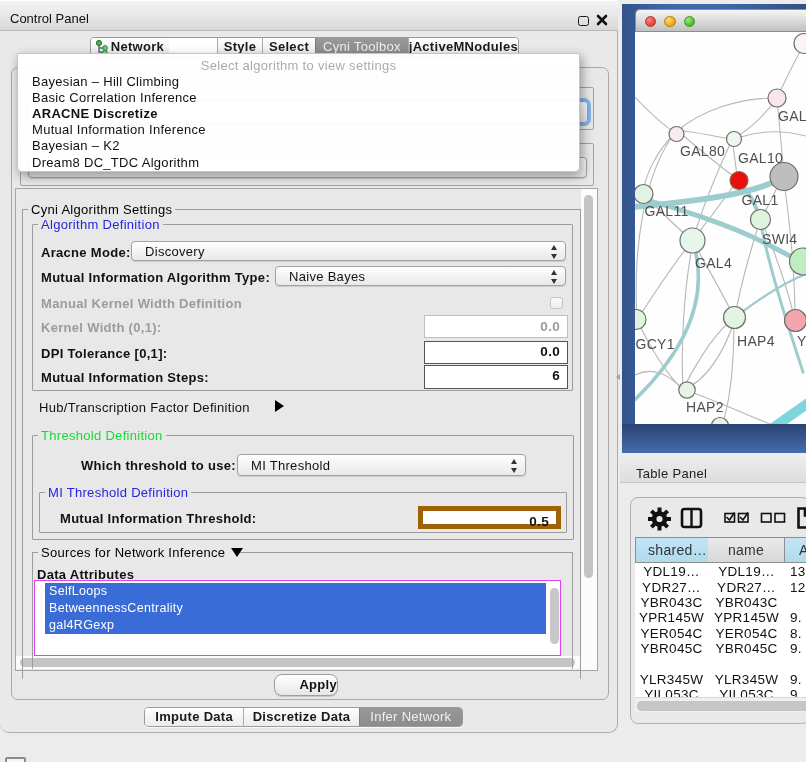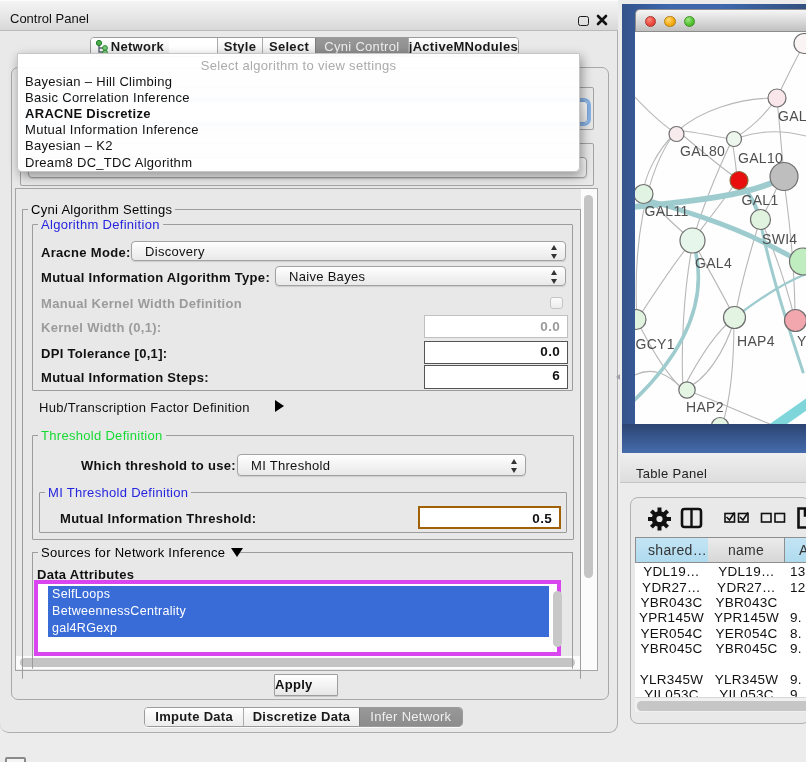--- a/index.html
+++ b/index.html
@@ -35,42 +35,42 @@
   box-shadow:0 1px 1px rgba(0,0,0,.12); font-size:13px; color:#111; }
 .combo span { position:absolute; left:13px; top:0; }
 .combo span.spin { position:absolute; left:auto; right:7px; width:7px; }
 .spin i { position:absolute; left:0; width:0; height:0; border-left:3.5px solid transparent; border-right:3.5px solid transparent; }
 .spin .u { top:0; border-bottom:5px solid #333; }
 .spin .d { bottom:0; border-top:5px solid #333; }
 
 #popup { left:17px; top:53px; width:563px; height:119px; background:rgba(255,255,255,.96);
   border:1px solid #C6C6C6; border-radius:0 0 5px 5px; box-shadow:2px 4px 11px rgba(0,0,0,.38);
   font-size:13px; color:#111; padding-top:4px; }
-#popup p { height:16.1px; line-height:16.1px; padding-left:7px; white-space:nowrap; }
+#popup p { height:16.1px; line-height:16.1px; padding-left:14px; white-space:nowrap; }
 #popup p.ph { color:#ABABAB; text-align:center; padding-left:0; }
 
 #spane { left:15px; top:188px; width:583px; height:483px; border:1px solid #A5A5A5; background:#E8E8E8; }
 .group { position:absolute; border:1px solid #9C9C9C; border-radius:1px; }
 .group > b { position:absolute; top:-8px; left:5px; background:#E8E8E8; padding:0 3px;
   font-size:13px; line-height:15px; font-weight:normal; white-space:nowrap; }
 .lbl { position:absolute; font-size:13px; font-weight:bold; color:#111; white-space:nowrap; }
 .lbl.dis { color:#9B9B9B; }
 .txt { position:absolute; font-size:13px; color:#111; white-space:nowrap; }
 .inp { position:absolute; background:#FFF; font-size:13.5px; font-weight:bold; text-align:right; padding-right:7px; color:#111; }
 
 .sbtrack { position:absolute; background:#FBFBFB; }
 .sbthumb { position:absolute; background:#C4C4C4; border-radius:4.5px; }
 
-#dlist { left:34px; top:580px; width:527px; height:76px; border:4px solid #d946ef; background:#FFF; }
+#dlist { left:34px; top:580px; width:527px; height:76px; border:1px solid #d946ef; background:#FFF; }
 #dsel { left:10px; top:2px; width:501px; background:#3A6CD8; color:#FFF; font-size:12.5px; }
 #dsel p { height:17px; line-height:17px; padding-left:4px; }
 
-#apply { left:274px; top:674px; width:64px; height:22px; border:1px solid #9E9E9E; border-radius:1px;
+#apply { left:274px; top:674px; width:64px; height:22px; border:1px solid #9E9E9E; border-radius:8px;
   background:linear-gradient(#FFFFFF,#F2F2F2 55%,#E6E6E6); font-size:13px; font-weight:bold; color:#111;
-  text-align:left; line-height:20px; box-shadow:0 1px 1px rgba(0,0,0,.15); }
+  text-align:right; line-height:20px; box-shadow:0 1px 1px rgba(0,0,0,.15); }
 
 #netframe { left:622px; top:4px; width:184px; height:449px; background:linear-gradient(90deg,#33538B,#3E67AC 25%,#3E67AC 55%,#32517F); }
 #netshadow { left:622px; top:424px; width:184px; height:29px; background:linear-gradient(#2B4472,#456CAC); }
 #mactitle { left:635px; top:9px; width:171px; height:23px;
   background:linear-gradient(#F6F6F6,#D9D9D9 55%,#C0C0C0);
   border:1px solid #8D8D8D; border-right:none; border-radius:5px 0 0 0; }
 .tl { position:absolute; top:5.5px; width:11.5px; height:11.5px; border-radius:50%; }
 #netcanvas { left:635px; top:32px; width:171px; height:392px; background:#FEFEFE; overflow:hidden; }
 
 #tphead { left:620px; top:453px; width:186px; height:30px;
@@ -112,21 +112,21 @@
 <div id="tabsTop" class="seg abs">
   <div style="width:90px;">
     <svg width="12" height="13" viewBox="0 0 12 13" style="vertical-align:-2px;margin-right:3px;">
       <path d="M3,5 L3,12 L8,12 M3,8 L8,8" stroke="#5A6472" stroke-width="1.4" fill="none"></path>
       <circle cx="3" cy="3" r="2.6" fill="#4CAF50" stroke="#1E7B24" stroke-width="1"></circle>
       <circle cx="9" cy="8" r="2.4" fill="#7BC87C" stroke="#2A8C30" stroke-width="1"></circle>
       <circle cx="9" cy="12.6" r="2.4" fill="#7BC87C" stroke="#2A8C30" stroke-width="1"></circle>
     </svg>Network</div>
   <div style="width:52px;margin-left:48px;">Style</div>
   <div style="width:61px;">Select</div>
-  <div class="sel" style="width:107px;">Cyni Control</div>
+  <div class="sel" style="width:107px;">Cyni Toolbox</div>
   <div style="width:119px;">jActiveMNodules</div>
 </div>
 
 <div id="popup" class="abs">
   <p class="ph">Select algorithm to view settings</p>
   <p>Bayesian – Hill Climbing</p>
   <p>Basic Correlation Inference</p>
   <p><b>ARACNE Discretize</b></p>
   <p>Mutual Information Inference</p>
   <p>Bayesian – K2</p>
@@ -182,21 +182,21 @@
     <span style="line-height:21px;">MI Threshold</span>
     <span class="spin" style="top:4px;height:14px;">
       <i class="u"></i>
       <i class="d"></i>
     </span>
   </div>
 <div class="group abs" style="left:39px;top:492px;width:528px;height:41px;">
     <b style="color:#2525DE;">MI Threshold Definition</b>
   </div>
 <span class="lbl" style="left:60px;top:511px;">Mutual Information Threshold:</span>
-<div class="inp abs" style="left:418px;top:506px;width:143px;height:23px;border:2px solid #a16207;line-height:21px;">0.5</div>
+<div class="inp abs" style="left:418px;top:506px;width:143px;height:23px;border:5px solid #a16207;line-height:21px;">0.5</div>
 
 <div class="group abs" style="left:32px;top:552px;width:541px;height:117px;border-bottom:none;">
   <b>Sources for Network Inference&nbsp;&nbsp;</b>
 </div>
 <div class="abs" style="left:231px;top:548px;width:0;height:0;border-left:6.5px solid transparent;border-right:6.5px solid transparent;border-top:9px solid #000;"></div>
 <span class="lbl" style="left:37px;top:567px;text-align:right;">Data Attributes</span>
 <div id="dlist" class="abs">
   <div id="dsel" class="abs">
     <p>SelfLoops</p>
     <p>BetweennessCentrality</p>

